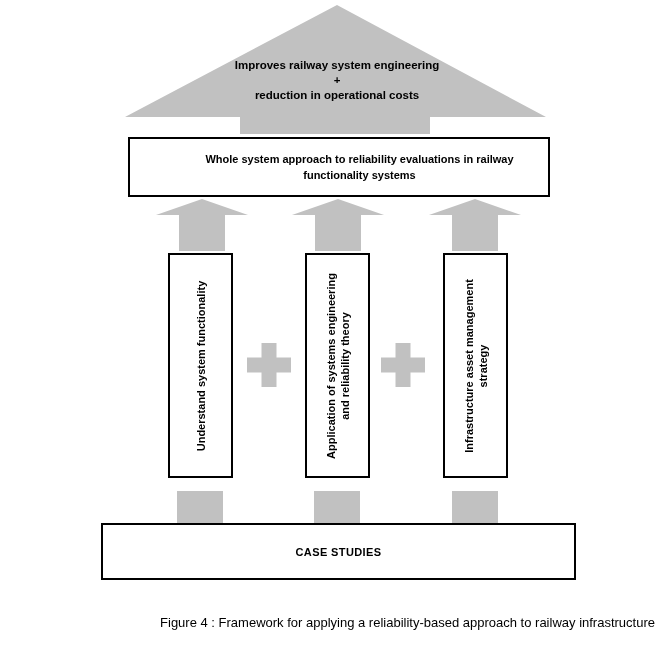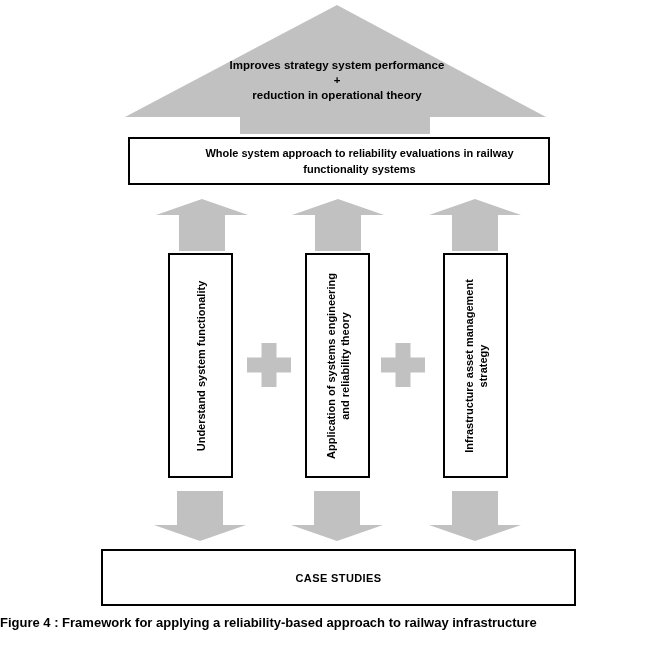--- a/index.html
+++ b/index.html
@@ -30,25 +30,25 @@
     background: #ffffff;
     border: 2px solid #000000;
     display: flex;
     flex-direction: column;
     align-items: center;
     justify-content: center;
     text-align: center;
     font-weight: bold;
   }
   #whole-system-box {
-    left: 128px; top: 137px; width: 422px; height: 48px;
+    left: 128px; top: 137px; width: 422px; height: 60px;
     font-size: 11px; line-height: 16px; padding-left: 41px;
   }
   #case-studies-box {
-    left: 101px; top: 549px; width: 475px; height: 57px;
+    left: 101px; top: 523px; width: 475px; height: 57px;
     font-size: 11px; letter-spacing: 0.4px;
   }
   .pillar {
     position: absolute;
     top: 253px;
     width: 65px;
     height: 225px;
     box-sizing: border-box;
     background: #ffffff;
     border: 2px solid #000000;
@@ -68,39 +68,39 @@
     line-height: 14px;
     white-space: nowrap;
   }
   #pillar-1 { left: 168px; }
   #pillar-2 { left: 305px; }
   #pillar-3 { left: 443px; }
   .caption {
     position: absolute;
     left: 0; top: 614px;
     width: 655px;
-    text-align: left;
-    font-weight: bold;
+    text-align: right;
+    font-weight: normal;
     font-size: 13px;
     line-height: 17px;
   }
 </style>
 </head>
 <body>
 
 <div class="canvas">
 
   <svg class="shape" style="left:120px; top:0px;" width="430" height="136" viewBox="0 0 430 136">
     <polygon class="gray-fill" points="217,5 426,117 310,117 310,134 120,134 120,117 5,117"></polygon>
   </svg>
 
   <div class="top-arrow-text">
-    <div>Improves strategy system performance</div>
+    <div>Improves railway system engineering</div>
     <div>+</div>
-    <div>reduction in operational theory</div>
+    <div>reduction in operational costs</div>
   </div>
 
   <div class="outline-box" id="whole-system-box">
     <div>Whole system approach to reliability evaluations in railway</div>
     <div>functionality systems</div>
   </div>
 
   <svg class="shape" style="left:156px; top:199px;" width="92" height="52" viewBox="0 0 92 52">
     <polygon class="gray-fill" points="46,0 92,16 69,16 69,52 23,52 23,16 0,16"></polygon>
   </svg>

